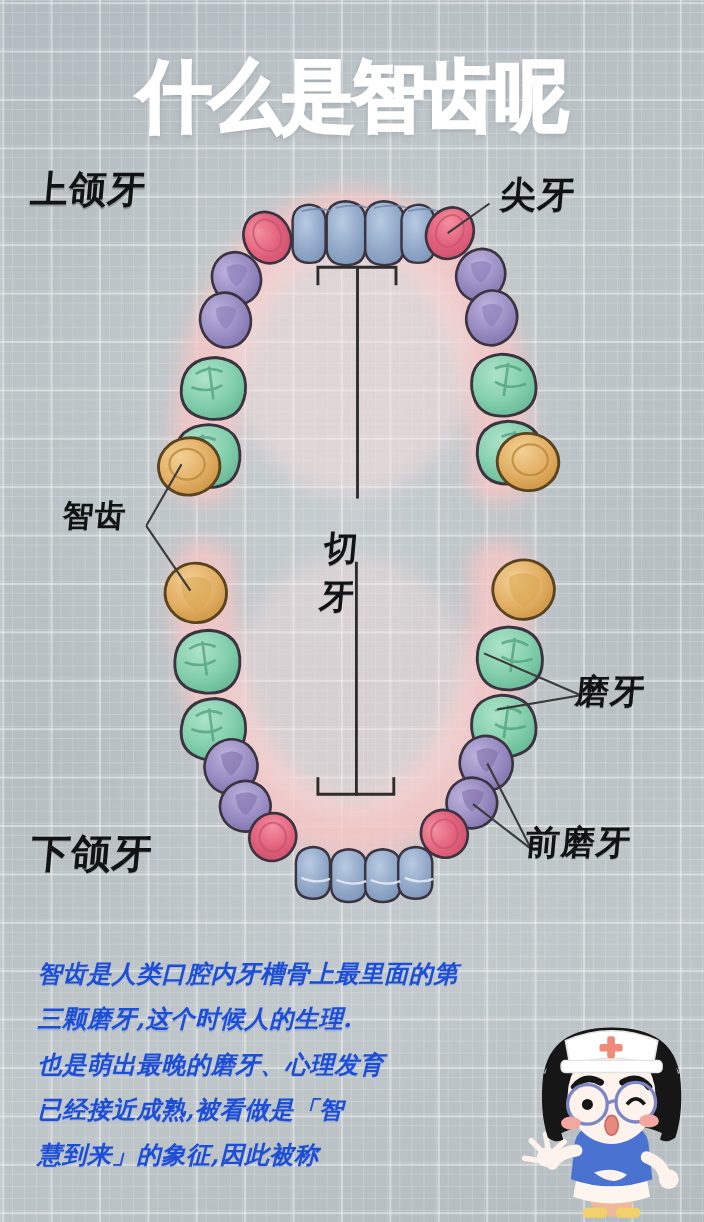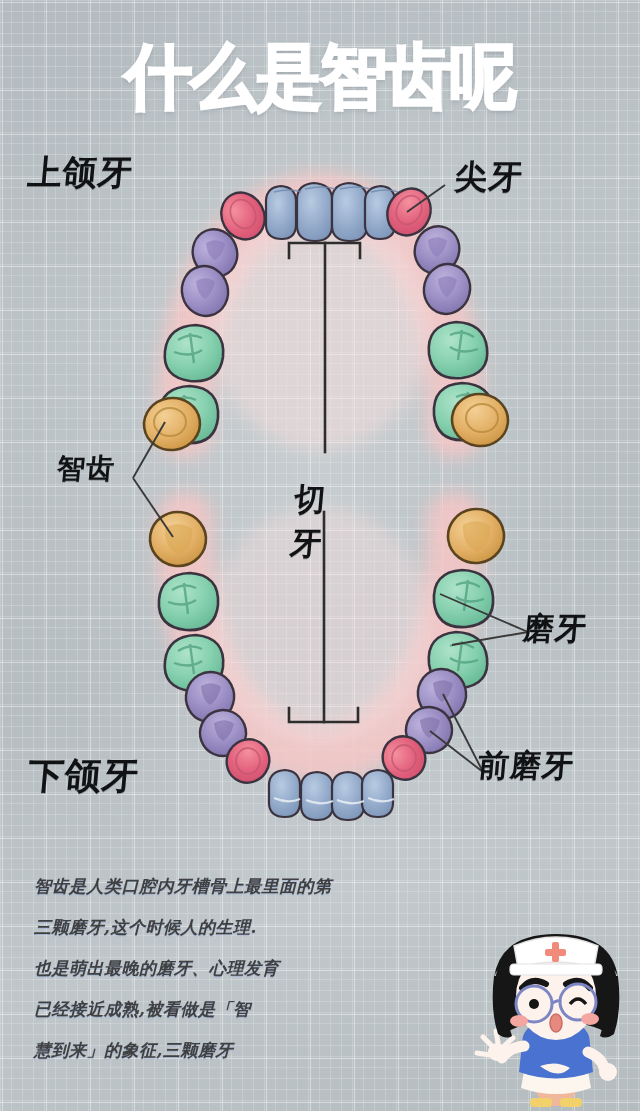--- a/index.html
+++ b/index.html
@@ -30,21 +30,21 @@
     background-position:2px 2px,2px 2px,0 0,0 0,0 0;
   }
   .bg-vignette{
     position:absolute;inset:0;
     background:radial-gradient(ellipse at 50% 42%, rgba(255,255,255,.20) 0%, rgba(255,255,255,0) 62%);
     pointer-events:none;
   }
 
   
   #title-block{
-    position:absolute;left:0;top:44px;width:640px;text-align:center;
+    position:absolute;left:0;top:56px;width:640px;text-align:center;
   }
   #title-text{
     display:inline-block;
     font-family:"DejaVu Sans",sans-serif;
     font-size:60px;line-height:64px;font-weight:bold;
     color:#ffffff;
     letter-spacing:-2px;
     transform:scaleX(1.12) scaleY(1.18);
     text-shadow:0 2px 5px rgba(110,120,128,.45);
     -webkit-text-stroke:2px #ffffff;
@@ -77,22 +77,22 @@
   }
 
   
   #teeth-svg{position:absolute;left:0;top:0;width:640px;height:1111px;}
 
   
   #body-text{
     position:absolute;left:34px;top:866px;width:446px;
     font-family:"DejaVu Serif",serif;
     font-style:italic;font-weight:bold;
-    font-size:17px;line-height:41px;
-    color:#404040;
+    font-size:22px;line-height:41px;
+    color:#1d4ed8;
     letter-spacing:.5px;
     text-shadow:0 1px 1px rgba(120,150,215,.45);
   }
   #body-text div{white-space:nowrap;}
 
   
   #nurse{position:absolute;left:470px;top:916px;width:170px;height:195px;}
 </style>
 </head>
 <body>
@@ -267,21 +267,21 @@
   <div id="label-incisor">
     <div>切</div>
     <div>牙</div>
   </div>
 
   <div id="body-text">
     <div>智齿是人类口腔内牙槽骨上最里面的第</div>
     <div>三颗磨牙,这个时候人的生理.</div>
     <div>也是萌出最晚的磨牙、心理发育</div>
     <div>已经接近成熟,被看做是「智</div>
-    <div>慧到来」的象征,三颗磨牙</div>
+    <div>慧到来」的象征,因此被称</div>
   </div>
 
   <svg id="nurse" viewBox="0 0 170 195">
 
     <path d="M62,168 q8,18 16,22 l16,0 q9,-5 16,-22 z" fill="#f0b89a"></path>
     <rect x="60" y="182" width="22" height="9" rx="4" fill="#f2d06a"></rect>
     <rect x="90" y="182" width="22" height="9" rx="4" fill="#f2d06a"></rect>
 
     <path d="M55,150 q30,10 62,0 l4,22 q-35,12 -70,0 z" fill="#fdf6ef"></path>
 

